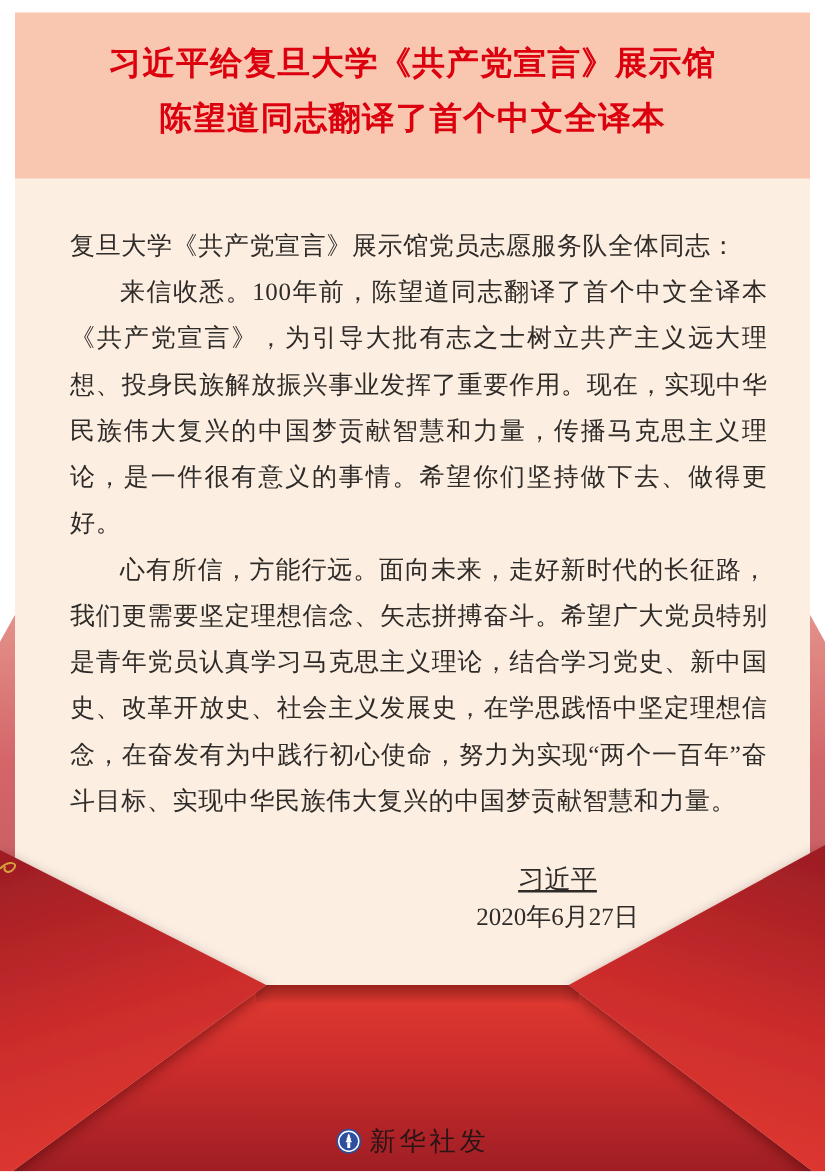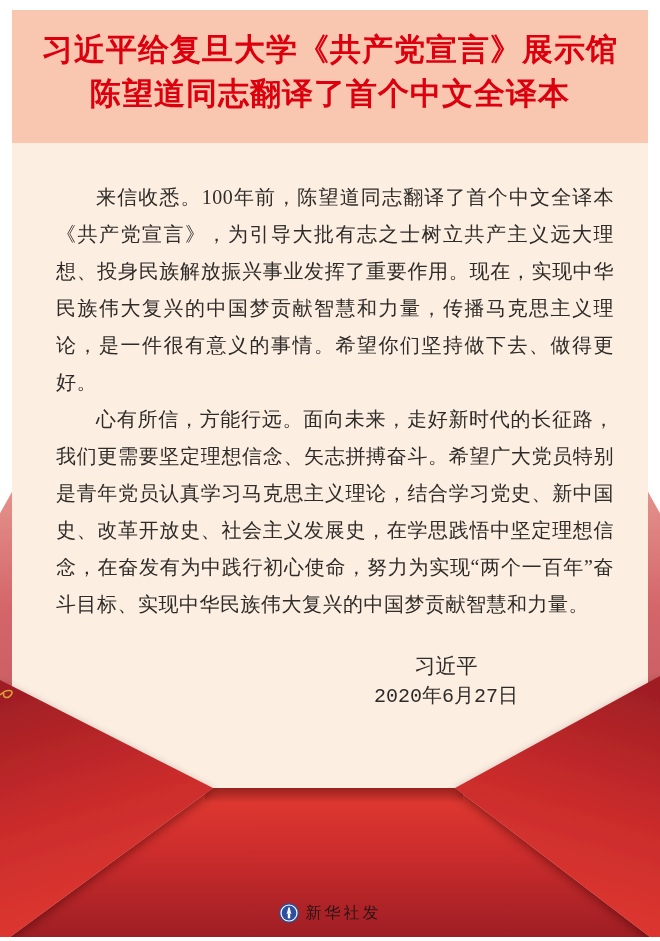--- a/index.html
+++ b/index.html
@@ -11,42 +11,42 @@
   
   .banner{
     position:absolute;left:12px;top:10px;width:636px;height:133px;
     background:var(--banner-pink,#f9c6b0);
     display:flex;flex-direction:column;align-items:center;justify-content:flex-start;
     padding-top:18px;box-sizing:border-box;
   }
   .banner .t-line{
     font-family:"Liberation Sans","DejaVu Sans",sans-serif;
     font-weight:700;
-    font-size:31px;line-height:44px;
+    font-size:26px;line-height:44px;
     color:var(--title-red,#dc000f);
     letter-spacing:1px;white-space:nowrap;
   }
   
   .paper{
     position:absolute;left:12px;top:143px;width:636px;height:645px;
     background:var(--paper-cream,#fdeee2);
     box-sizing:border-box;
     padding:36px 34px 0 44px;
     color:var(--body-text,#2e2b28);
   }
   .paper p{
     margin:0;font-size:20px;line-height:37px;letter-spacing:0.5px;
     text-align:justify;text-justify:inter-character;
   }
   .paper p.indent{text-indent:2em;}
   .sign-block{
     width:240px;margin:28px 48px 0 auto;text-align:center;
   }
-  .sign-name{font-size:21px;line-height:30px;}
-  .sign-date{font-size:20px;line-height:30px;margin-top:1px;font-family:Liberation Mono, monospace;}
+  .sign-name{font-size:21px;line-height:30px;text-decoration:underline;}
+  .sign-date{font-size:20px;line-height:30px;margin-top:1px;}
   
   .wedge{
     position:absolute;top:490px;width:13px;height:212px;
     background:linear-gradient(180deg,#e4928c 0%,var(--back-flap-pink,#d4666a) 55%,#c95e63 100%);
   }
   .wedge.left{left:0;clip-path:polygon(100% 0%,0% 11%,0% 100%,100% 100%);}
   .wedge.right{right:0;clip-path:polygon(0% 0%,100% 11%,100% 100%,0% 100%);}
   
   .envelope{position:absolute;left:0;top:640px;width:660px;height:298px;}
   .envelope .stop-bright{stop-color:var(--envelope-bright-red,#e23a31);}
@@ -54,38 +54,39 @@
   .envelope .stop-dark{stop-color:var(--envelope-dark-red,#9e1e24);}
   .gold{stroke:var(--gold-accent,#d8a13c);}
   
   .bottom-strip{position:absolute;left:0;bottom:0;width:660px;height:4px;background:#fff;}
   
   .credit{
     position:absolute;left:0;top:901px;width:660px;height:24px;
     display:flex;align-items:center;justify-content:center;gap:7px;
   }
   .credit .txt{
-    font-size:16px;letter-spacing:3px;color:var(--credit-text,#2a1516);
+    font-size:21px;letter-spacing:3px;color:var(--credit-text,#2a1516);
     line-height:22px;
   }
 </style>
 </head>
 <body>
 
 <div class="page">
 
   <div class="banner">
     <div class="t-line">习近平给复旦大学《共产党宣言》展示馆</div>
     <div class="t-line">陈望道同志翻译了首个中文全译本</div>
   </div>
 
   <div class="wedge left"></div>
   <div class="wedge right"></div>
 
   <div class="paper">
+    <p>复旦大学《共产党宣言》展示馆党员志愿服务队全体同志：</p>
     <p class="indent">来信收悉。100年前，陈望道同志翻译了首个中文全译本《共产党宣言》，为引导大批有志之士树立共产主义远大理想、投身民族解放振兴事业发挥了重要作用。现在，实现中华民族伟大复兴的中国梦贡献智慧和力量，传播马克思主义理论，是一件很有意义的事情。希望你们坚持做下去、做得更好。</p>
     <p class="indent">心有所信，方能行远。面向未来，走好新时代的长征路，我们更需要坚定理想信念、矢志拼搏奋斗。希望广大党员特别是青年党员认真学习马克思主义理论，结合学习党史、新中国史、改革开放史、社会主义发展史，在学思践悟中坚定理想信念，在奋发有为中践行初心使命，努力为实现“两个一百年”奋斗目标、实现中华民族伟大复兴的中国梦贡献智慧和力量。</p>
     <div class="sign-block">
       <div class="sign-name">习近平</div>
       <div class="sign-date">2020年6月27日</div>
     </div>
   </div>
 
   <svg class="envelope" viewBox="0 640 660 298" preserveAspectRatio="none" aria-hidden="true">
     <defs>

